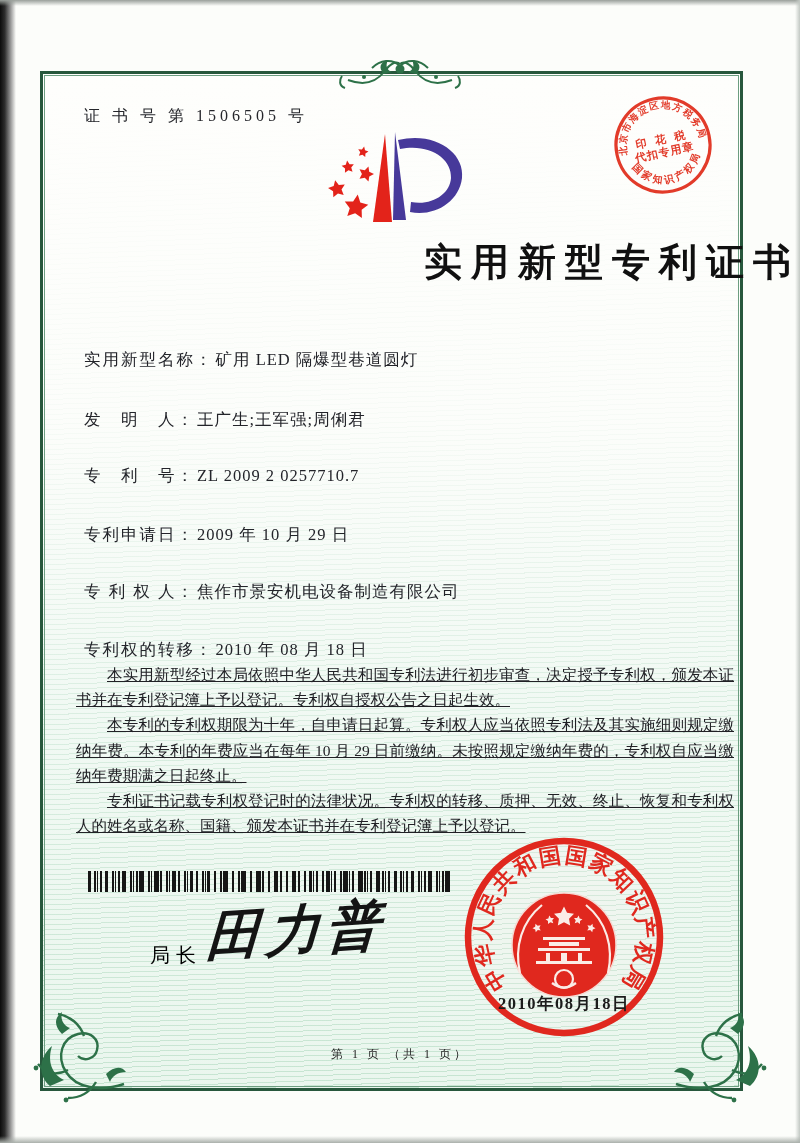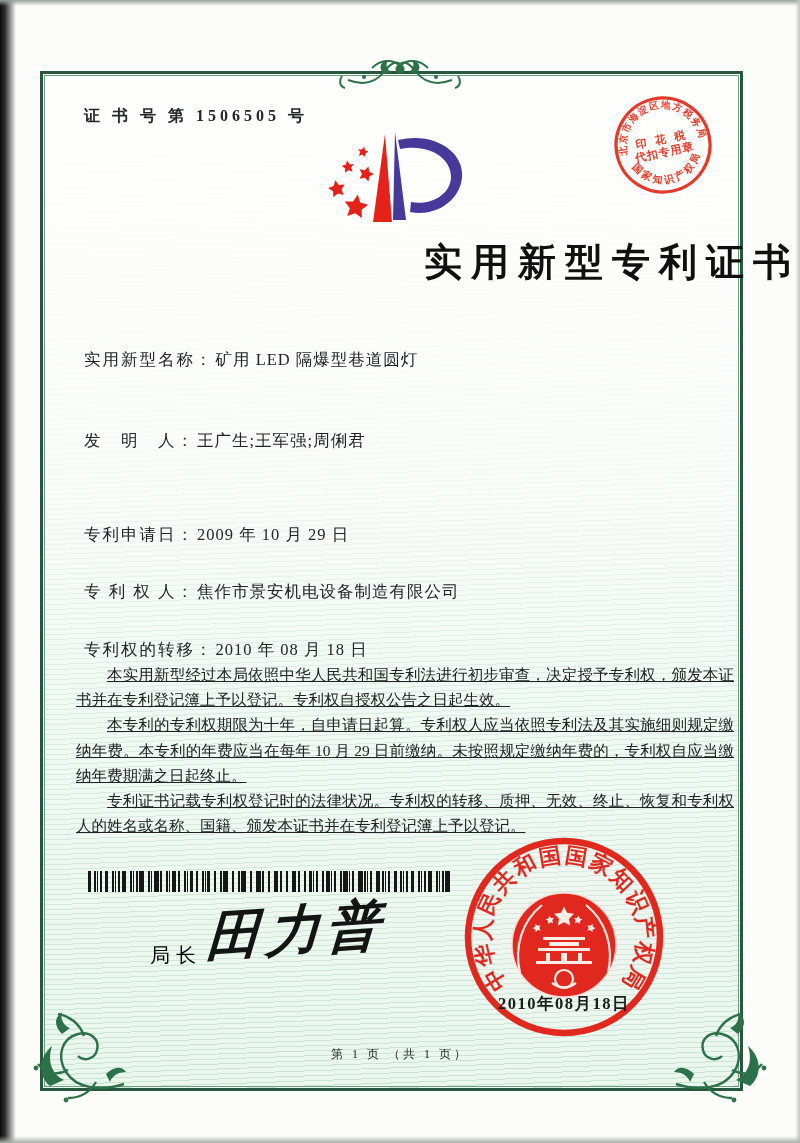--- a/index.html
+++ b/index.html
@@ -12,21 +12,21 @@
   .edge-top{left:0;top:0;width:100%;height:6px;background:linear-gradient(#9aa09b,rgba(255,255,255,0));}
   .edge-right{right:0;top:0;width:5px;height:100%;background:linear-gradient(270deg,#c2c8c3,rgba(255,255,255,0));}
   .edge-bottom{left:0;bottom:0;width:100%;height:7px;background:linear-gradient(0deg,#aab0ab,rgba(255,255,255,0));}
   
   .frame{left:40px;top:71px;width:697px;height:1014px;border:3px solid #27573c;
      background-color:#edf7f0;
      background-image:
        linear-gradient(180deg,#fefefc 0%,rgba(254,254,252,.88) 34%,rgba(245,251,247,.5) 62%,rgba(224,243,230,.22) 100%),
        repeating-linear-gradient(178deg,rgba(96,178,128,.33) 0 1px,rgba(255,255,255,0) 1px 5px);}
   .frame-inner{position:absolute;inset:1px;border:1px solid #6c9d80;}
-  .cert-number{left:84px;top:106px;font-size:16px;letter-spacing:4px;color:#25262b;font-weight:bold;}
+  .cert-number{left:84px;top:106px;font-size:16px;letter-spacing:4px;color:#25262b;}
   .title{left:0;top:237px;width:800px;text-align:right;font-size:38px;font-weight:bold;
          letter-spacing:9px;color:#101010;}
   .field{left:84px;width:640px;font-size:16.5px;letter-spacing:1px;color:#23242a;white-space:nowrap;}
   .field .lbl{letter-spacing:2px;}
   .field .val{margin-left:3px;}
   .paras{left:76px;top:662px;width:658px;font-size:15.5px;line-height:25.2px;
          text-align:justify;color:#212126;}
   .paras p{margin:0;text-indent:2em;text-decoration:underline;}
   .barcode{left:88px;top:871px;width:362px;height:21px;background-color:rgba(255,255,255,0);
      background-image:
@@ -134,22 +134,25 @@
         <textPath href="#taxArcBottom" startOffset="50%">国家知识产权局</textPath>
       </text>
     </g>
   </svg>
 
   <div class="abs title">实用新型专利证书</div>
 
   <div class="abs field" style="top:349px">
     <span class="lbl">实用新型名称</span><span>：</span><span class="val">矿用 LED 隔爆型巷道圆灯</span>
   </div>
-  <div class="abs field" style="top:430px">
+  <div class="abs field" style="top:409px">
     <span class="lbl">发　明　人</span><span>：</span><span class="val">王广生;王军强;周俐君</span>
+  </div>
+  <div class="abs field" style="top:465px">
+    <span class="lbl">专　利　号</span><span>：</span><span class="val">ZL 2009 2 0257710.7</span>
   </div>
   <div class="abs field" style="top:524px">
     <span class="lbl">专利申请日</span><span>：</span><span class="val">2009 年 10 月 29 日</span>
   </div>
   <div class="abs field" style="top:581px">
     <span class="lbl">专 利 权 人</span><span>：</span><span class="val">焦作市景安机电设备制造有限公司</span>
   </div>
   <div class="abs field" style="top:639px">
     <span class="lbl">专利权的转移</span><span>：</span><span class="val">2010 年 08 月 18 日</span>
   </div>

